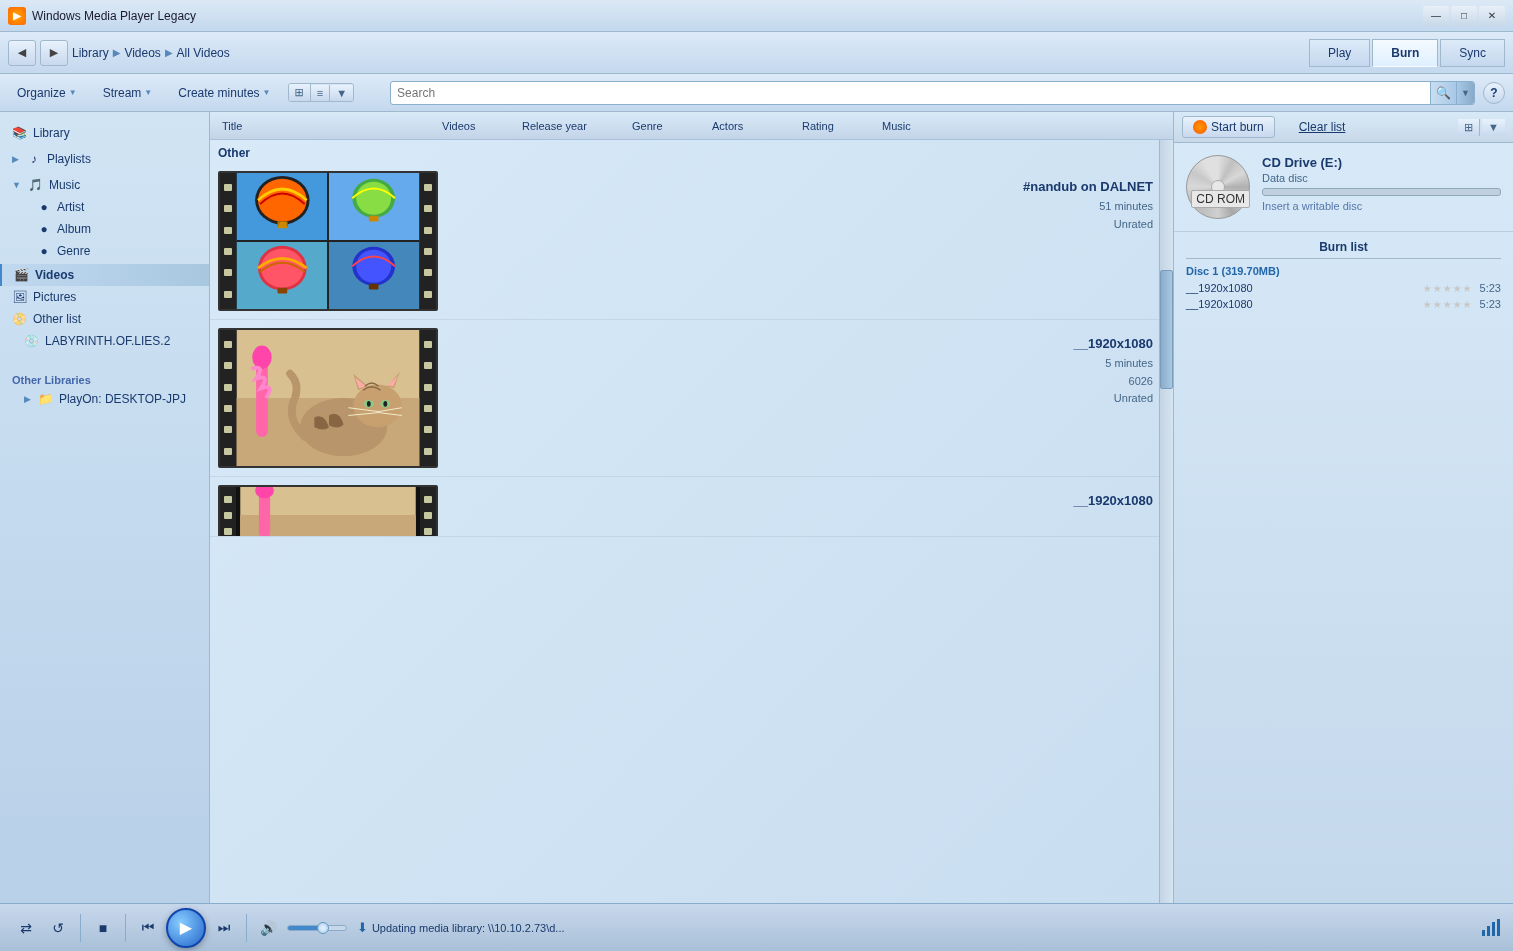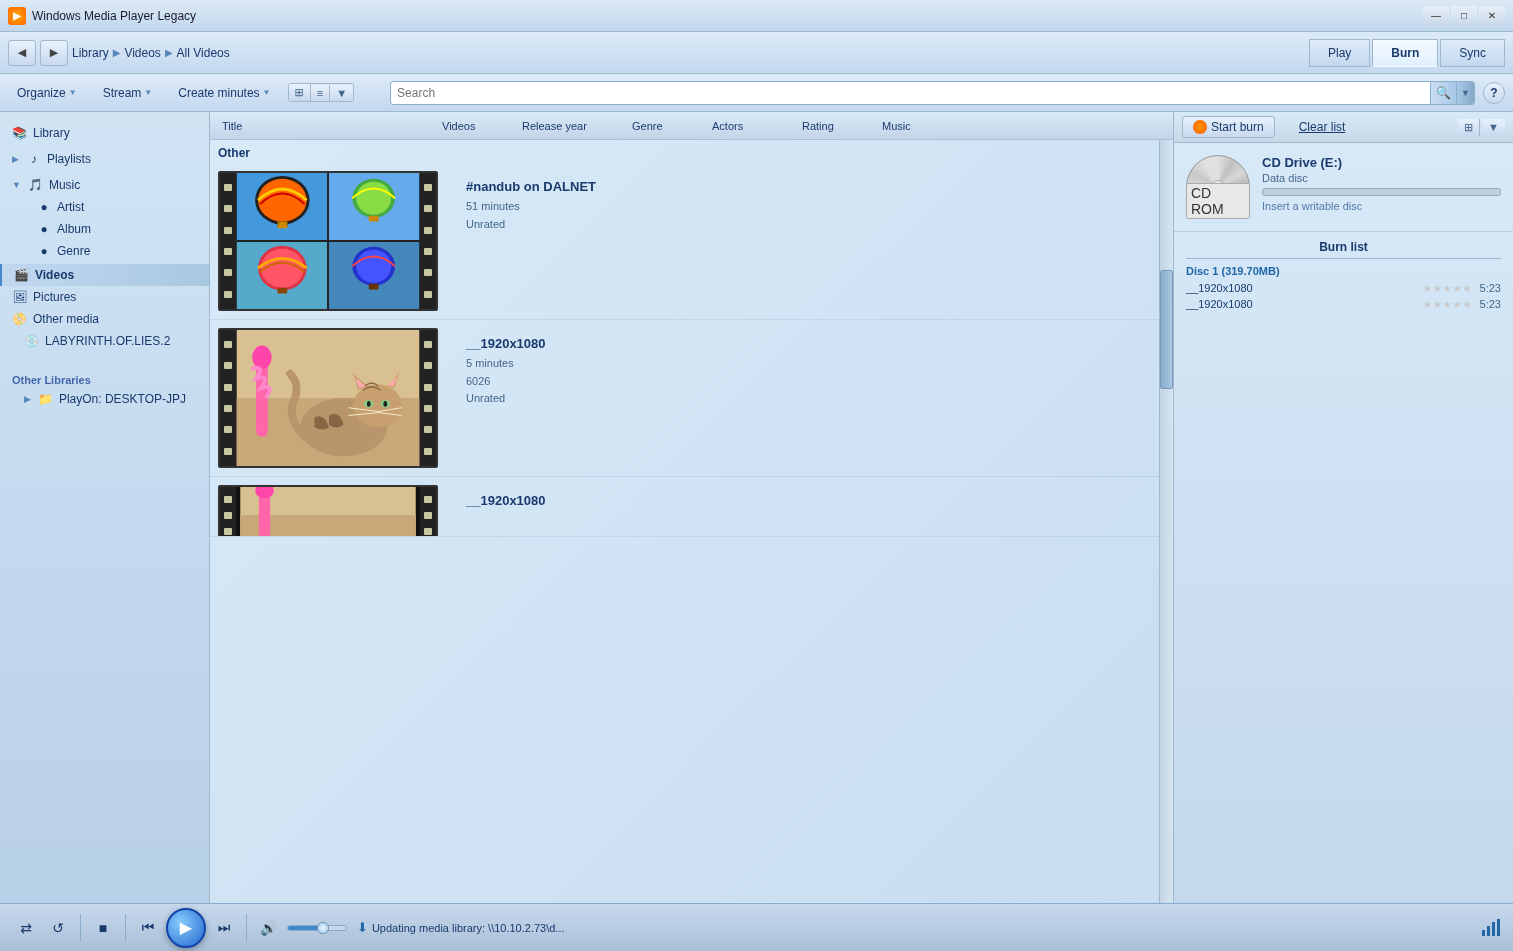--- a/index.html
+++ b/index.html
@@ -270,23 +270,24 @@
       font-size: 12px;
       color: #1a3a6e;
       font-weight: 600;
     }
 
     
     .video-entry {
       display: flex;
       align-items: flex-start;
       padding: 8px 8px 8px 8px;
-      gap: 16px;
+      gap: 4px;
       cursor: pointer;
       border-bottom: 1px solid rgba(160,180,200,0.3);
+      text-align: right;
     }
 
     .film-strip {
       width: 220px;
       height: 140px;
       flex-shrink: 0;
       background: #111;
       border: 2px solid #333;
       border-radius: 2px;
       overflow: hidden;
@@ -400,24 +401,24 @@
     .cd-disc::after {
       content: '';
       width: 12px; height: 12px;
       background: #e8e8e8;
       border-radius: 50%;
       border: 1px solid #aaa;
       position: absolute;
     }
     .cd-label {
       position: absolute;
-      bottom: 0; right: 0;
+      bottom: 11px; right: 0;
       background: #e8e8e8;
       border: 1px solid #aaa;
-      font-size: 14px;
+      font-size: 12px;
       padding: 1px 4px;
       color: #333;
       border-radius: 2px;
     }
     .cd-info { flex: 1; }
     .cd-drive-name { font-size: 13px; color: #1a3a6e; font-weight: 600; }
     .cd-type { font-size: 11px; color: #446688; margin-top: 2px; }
     .cd-progress-bar {
       margin: 4px 0;
       height: 8px;
@@ -650,21 +651,21 @@
     <div class="sidebar-item active">
       <span class="si-icon">🎬</span>
       <span>Videos</span>
     </div>
     <div class="sidebar-item">
       <span class="si-icon">🖼</span>
       <span>Pictures</span>
     </div>
     <div class="sidebar-item">
       <span class="si-icon">📀</span>
-      <span>Other media</span>
+      <span>Other list</span>
     </div>
     <div class="sidebar-item indent1">
       <span class="si-icon">💿</span>
       <span>LABYRINTH.OF.LIES.2</span>
     </div>
 
     <div style="height: 16px;"></div>
     <div class="sidebar-group-header">
       <span>Other Libraries</span>
     </div>

